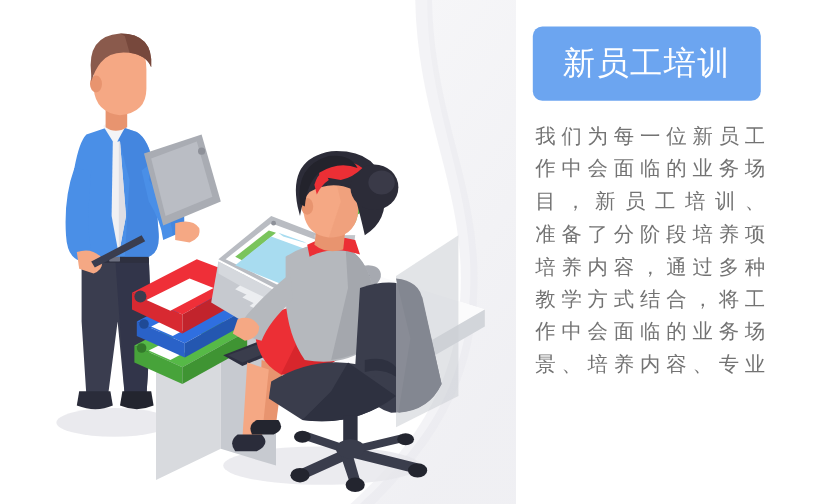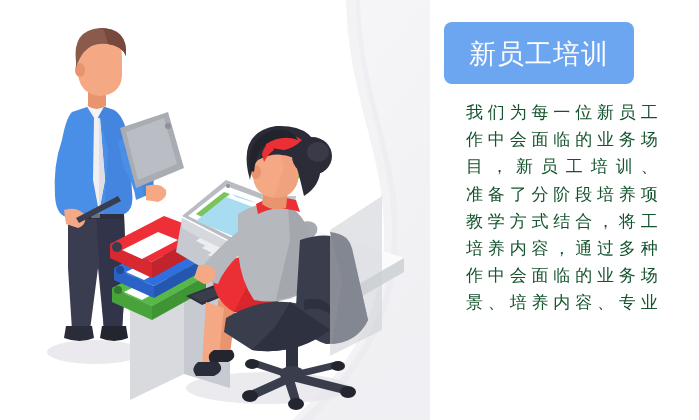--- a/index.html
+++ b/index.html
@@ -55,28 +55,27 @@
     font-size:27px;
     letter-spacing:1px;
     line-height:1;
     font-family:"DejaVu Sans", sans-serif;
   }
   .desc {
     position:absolute;
     left:8px;
     top:100px;
     width:192px;
-    color:#14532d;
+    color:#737373;
     font-size:17px;
     line-height:27.2px;
     text-align:justify;
     text-align-last:justify;
     letter-spacing:0.3px;
-    font-family:Liberation Mono, monospace;
-    margin-left:20px;
+    font-family:Liberation Serif, serif;
   }
   .desc .ln { display:block; white-space:nowrap; }
 </style>
 </head>
 <body>
 
 <div id="banner">
 
   <svg class="bg-curve" viewBox="0 0 699 420" preserveAspectRatio="none">
     <defs>
@@ -307,21 +306,21 @@
 
     <div class="title-badge">
       <span>新员工培训</span>
     </div>
 
     <div class="desc">
       <span class="ln">我们为每一位新员工</span>
       <span class="ln">作中会面临的业务场</span>
       <span class="ln">目，新员工培训、</span>
       <span class="ln">准备了分阶段培养项</span>
+      <span class="ln">培养内容，通过多种</span>
       <span class="ln">教学方式结合，将工</span>
-      <span class="ln">培养内容，通过多种</span>
       <span class="ln">作中会面临的业务场</span>
       <span class="ln">景、培养内容、专业</span>
     </div>
 
   </div>
 
 </div>
 
 </body></html>

